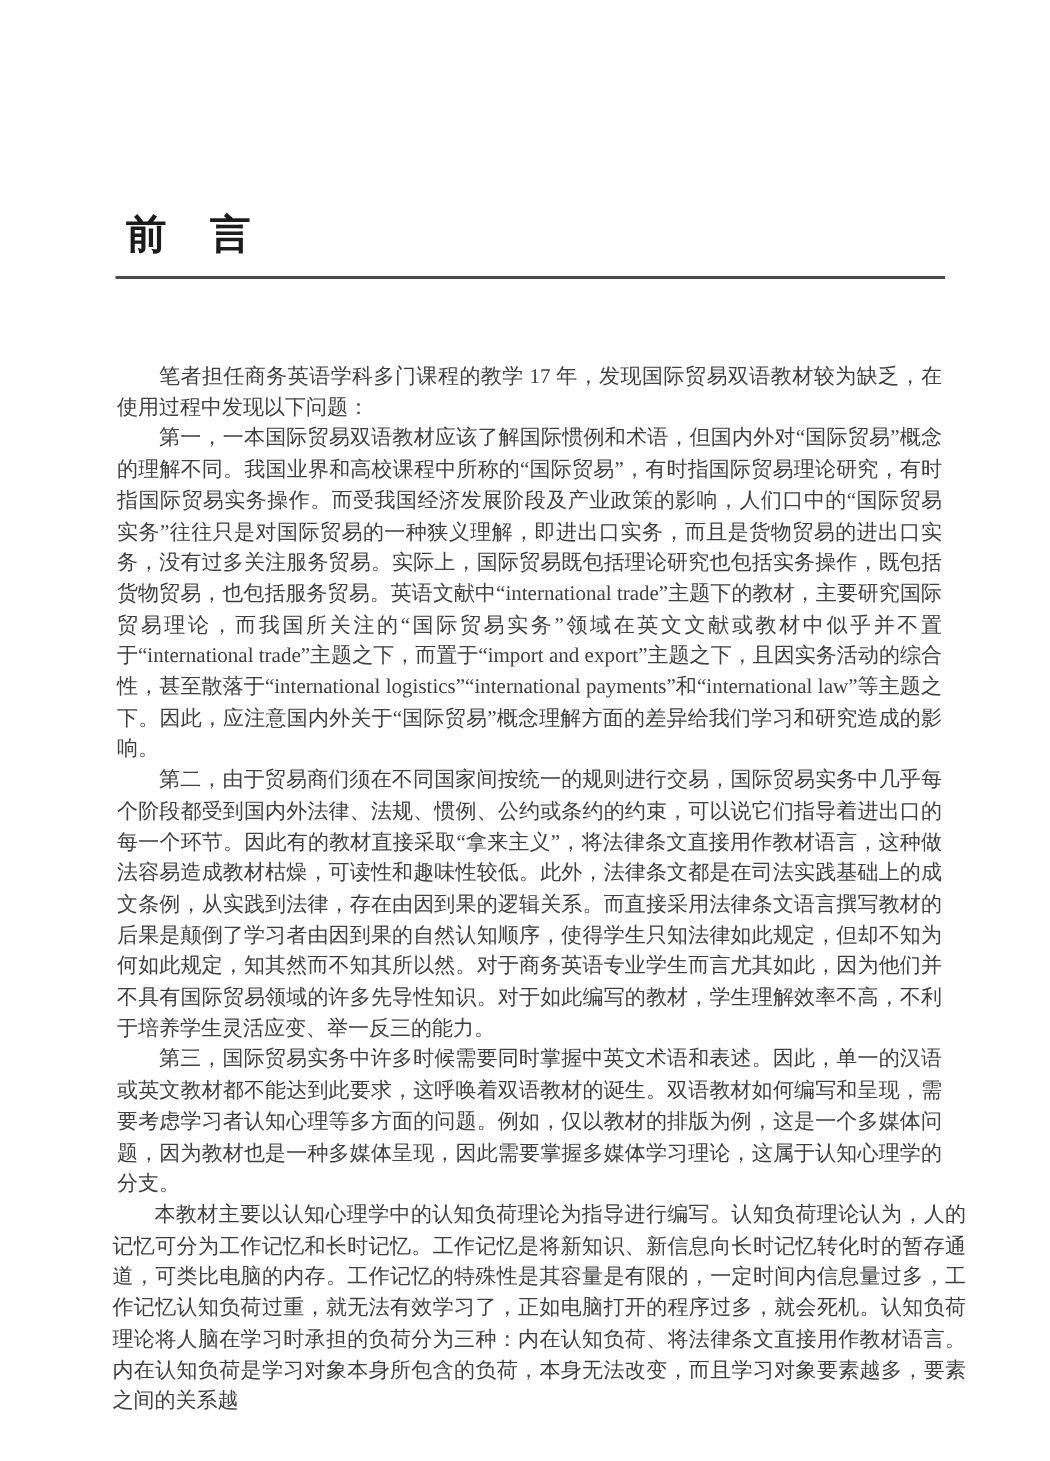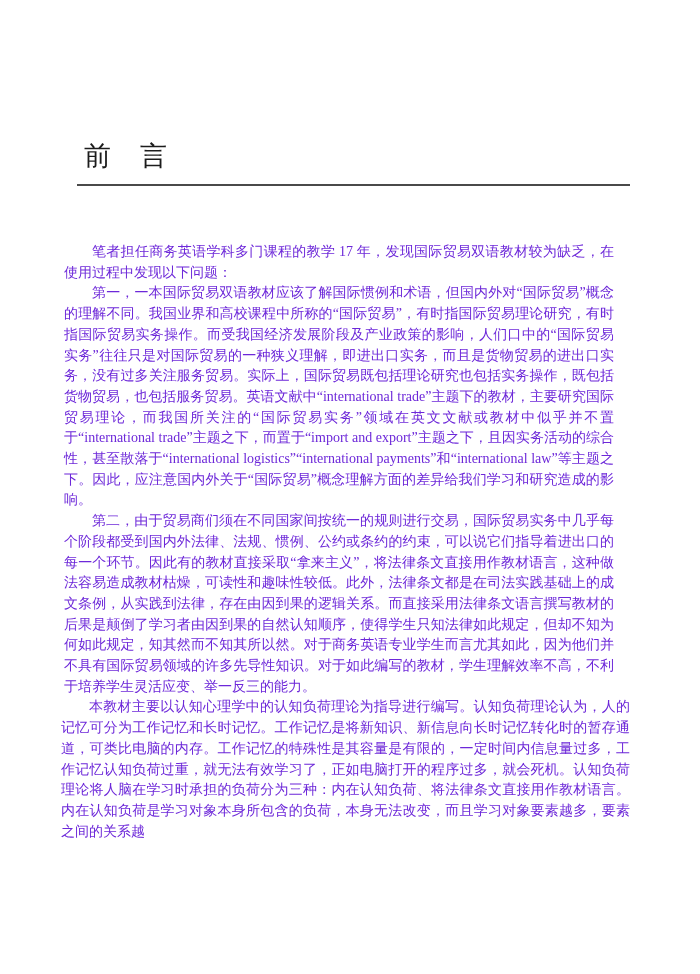--- a/index.html
+++ b/index.html
@@ -16,42 +16,42 @@
     color: #262626;
     overflow: hidden;
     margin: 0 auto;
   }
   .title {
     position: absolute;
     left: 84px;
     top: 138px;
     margin: 0;
     font-size: 27px;
-    font-weight: normal;
+    font-weight: bold;
     letter-spacing: 1px;
     color: #1c1c1c;
   }
   .rule {
     position: absolute;
     left: 77px;
     top: 184px;
     width: 553px;
     height: 2px;
     background: #4a4a4a;
   }
   .content {
     position: absolute;
-    left: 64px;
+    left: 78px;
     top: 242px;
     width: 550px;
     font-size: 14px;
     line-height: 20.7px;
     text-align: justify;
     text-justify: inter-ideograph;
-    color: #6d28d9;
+    color: #404040;
   }
   .content p {
     margin: 0;
     padding: 0;
     text-indent: 2em;
   }
   
   .content p.p-wide {
     margin-left: -3px;
     margin-right: -16px;
@@ -63,16 +63,17 @@
 <div class="page">
 
   <h1 class="title">前　言</h1>
 
   <div class="rule"></div>
 
   <div class="content">
     <p>笔者担任商务英语学科多门课程的教学 17 年，发现国际贸易双语教材较为缺乏，在使用过程中发现以下问题：</p>
     <p>第一，一本国际贸易双语教材应该了解国际惯例和术语，但国内外对“国际贸易”概念的理解不同。我国业界和高校课程中所称的“国际贸易”，有时指国际贸易理论研究，有时指国际贸易实务操作。而受我国经济发展阶段及产业政策的影响，人们口中的“国际贸易实务”往往只是对国际贸易的一种狭义理解，即进出口实务，而且是货物贸易的进出口实务，没有过多关注服务贸易。实际上，国际贸易既包括理论研究也包括实务操作，既包括货物贸易，也包括服务贸易。英语文献中“international trade”主题下的教材，主要研究国际贸易理论，而我国所关注的“国际贸易实务”领域在英文文献或教材中似乎并不置于“international trade”主题之下，而置于“import and export”主题之下，且因实务活动的综合性，甚至散落于“international logistics”“international payments”和“international law”等主题之下。因此，应注意国内外关于“国际贸易”概念理解方面的差异给我们学习和研究造成的影响。</p>
     <p>第二，由于贸易商们须在不同国家间按统一的规则进行交易，国际贸易实务中几乎每个阶段都受到国内外法律、法规、惯例、公约或条约的约束，可以说它们指导着进出口的每一个环节。因此有的教材直接采取“拿来主义”，将法律条文直接用作教材语言，这种做法容易造成教材枯燥，可读性和趣味性较低。此外，法律条文都是在司法实践基础上的成文条例，从实践到法律，存在由因到果的逻辑关系。而直接采用法律条文语言撰写教材的后果是颠倒了学习者由因到果的自然认知顺序，使得学生只知法律如此规定，但却不知为何如此规定，知其然而不知其所以然。对于商务英语专业学生而言尤其如此，因为他们并不具有国际贸易领域的许多先导性知识。对于如此编写的教材，学生理解效率不高，不利于培养学生灵活应变、举一反三的能力。</p>
+    <p>第三，国际贸易实务中许多时候需要同时掌握中英文术语和表述。因此，单一的汉语或英文教材都不能达到此要求，这呼唤着双语教材的诞生。双语教材如何编写和呈现，需要考虑学习者认知心理等多方面的问题。例如，仅以教材的排版为例，这是一个多媒体问题，因为教材也是一种多媒体呈现，因此需要掌握多媒体学习理论，这属于认知心理学的分支。</p>
     <p class="p-wide">本教材主要以认知心理学中的认知负荷理论为指导进行编写。认知负荷理论认为，人的记忆可分为工作记忆和长时记忆。工作记忆是将新知识、新信息向长时记忆转化时的暂存通道，可类比电脑的内存。工作记忆的特殊性是其容量是有限的，一定时间内信息量过多，工作记忆认知负荷过重，就无法有效学习了，正如电脑打开的程序过多，就会死机。认知负荷理论将人脑在学习时承担的负荷分为三种：内在认知负荷、将法律条文直接用作教材语言。内在认知负荷是学习对象本身所包含的负荷，本身无法改变，而且学习对象要素越多，要素之间的关系越</p>
   </div>
 
 </div>
 
 </body></html>

